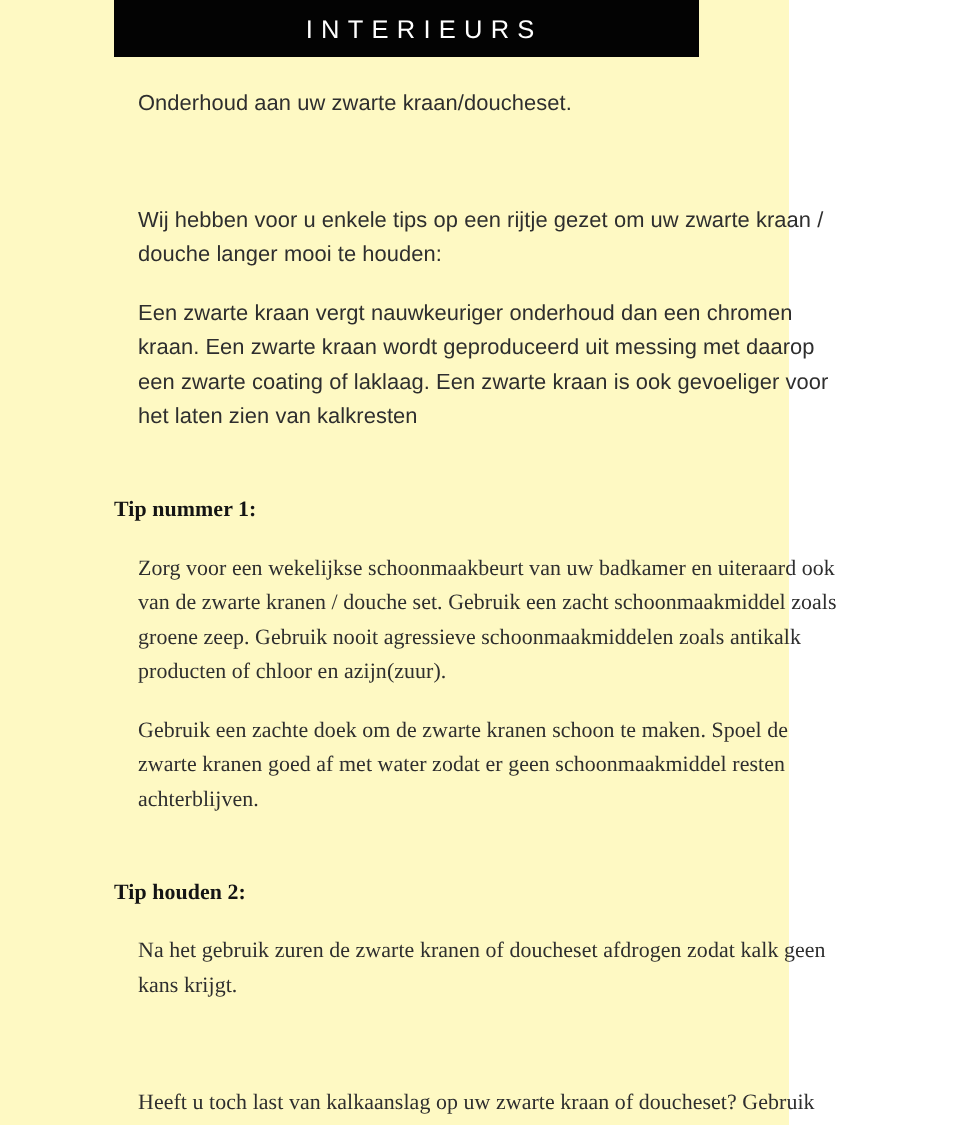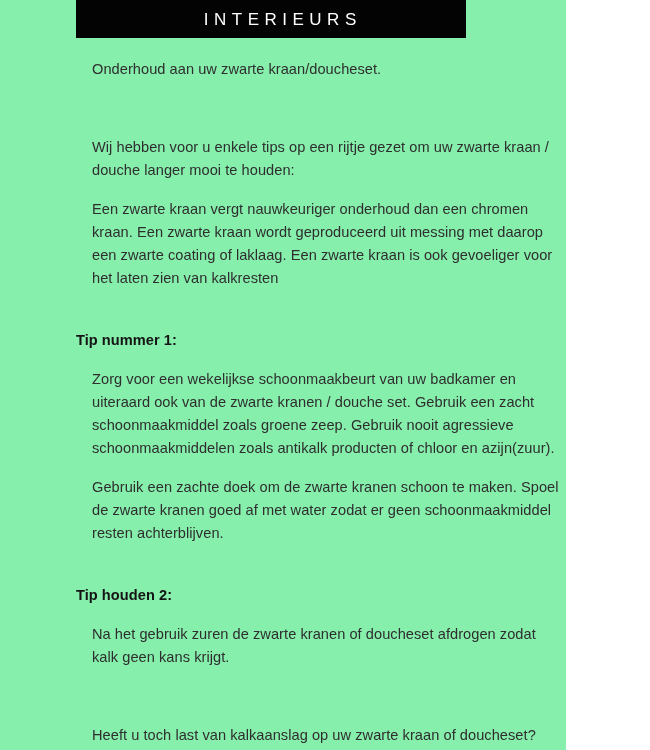--- a/index.html
+++ b/index.html
@@ -11,23 +11,23 @@
     width: 650px;
     height: 750px;
     overflow: hidden;
     font-family: "Liberation Sans", sans-serif;
     color: #2e2e2e;
     -webkit-font-smoothing: antialiased;
   }
 
   .page {
     position: relative;
-    width: 566px;
+    width: 526px;
     height: 750px;
-    background: #86efac;
+    background: #fef9c3;
   }
 
   
   .banner {
     position: absolute;
     left: 76px;
     top: 0px;
     width: 390px;
     height: 38px;
     background: #030303;
@@ -69,20 +69,21 @@
     margin: 0;
     letter-spacing: 0.05px;
   }
 
   .spacer {
     height: 23px;
   }
 
   .block {
     margin: 0;
+    font-family: Liberation Serif, serif;
   }
 </style>
 </head>
 <body>
 
 <div class="page">
 
   <div class="banner">
     <div class="banner-title">INTERIEURS</div>
   </div>

